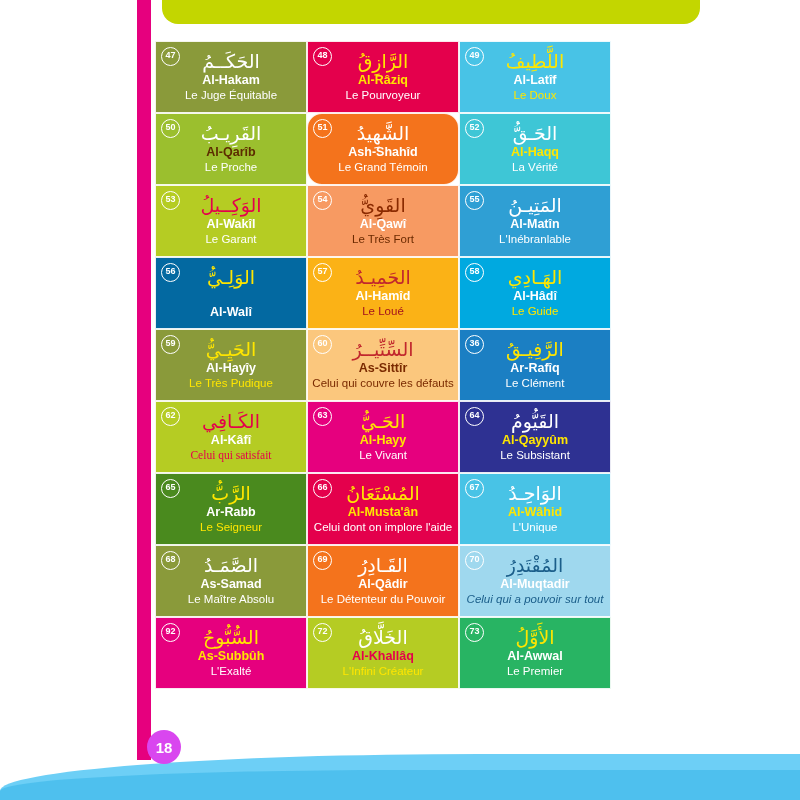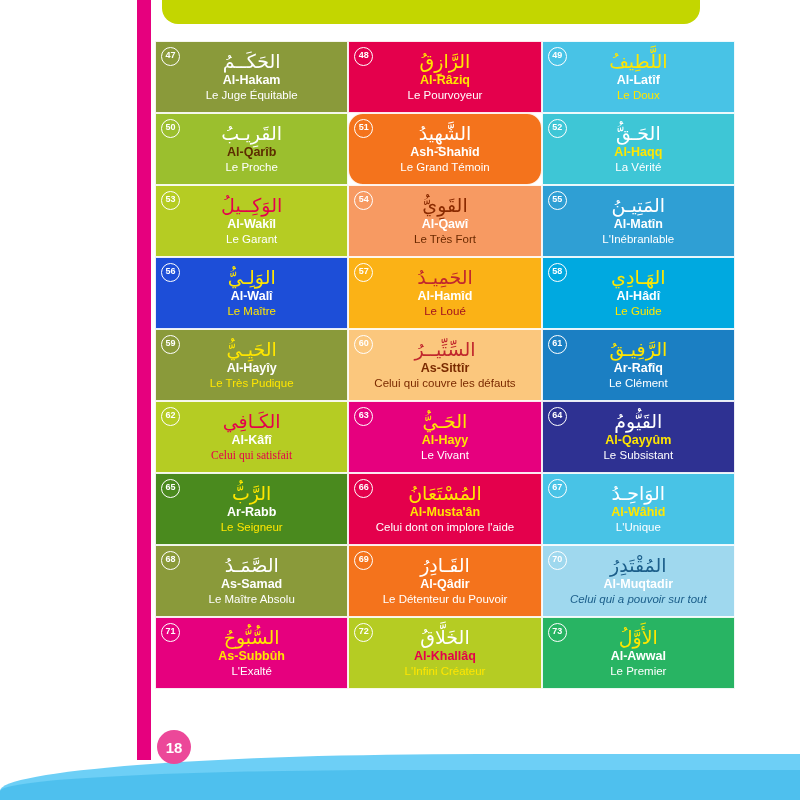--- a/index.html
+++ b/index.html
@@ -53,41 +53,41 @@
     left: 0;
     bottom: 0;
     width: 800px;
     height: 30px;
     background: #35b5e8;
     border-top-left-radius: 50% 70%;
     opacity: .55;
   }
   .page-number {
     position: absolute;
-    left: 157px;
+    left: 147px;
     bottom: 36px;
     width: 34px;
     height: 34px;
     border-radius: 50%;
-    background: #ec4899;
+    background: #d946ef;
     color: #ffffff;
     font-size: 15px;
     font-weight: bold;
     display: flex;
     align-items: center;
     justify-content: center;
     z-index: 5;
   }
 
   
   .grid {
     position: absolute;
     left: 155px;
     top: 41px;
-    width: 580px;
+    width: 456px;
     display: grid;
     grid-template-columns: repeat(3, 1fr);
     grid-auto-rows: 72px;
     gap: 0;
   }
   .cell {
     position: relative;
     box-sizing: border-box;
     padding: 7px 6px 6px 6px;
     display: flex;
@@ -188,21 +188,21 @@
         <div class="arabic" style="color: rgb(138, 42, 0);">القَوِيُّ</div>
         <div class="translit" style="color: rgb(255, 255, 255);">Al-Qawî</div>
         <div class="meaning" style="color: rgb(107, 42, 0);">Le Très Fort</div>
       </div>
       <div class="cell" style="background: rgb(47, 159, 212);">
         <div class="num">55</div>
         <div class="arabic" style="color: rgb(255, 255, 255);">المَتِيـنُ</div>
         <div class="translit" style="color: rgb(255, 255, 255);">Al-Matîn</div>
         <div class="meaning" style="color: rgb(255, 255, 255);">L'Inébranlable</div>
       </div>
-      <div class="cell" style="background: #1d4ed8;">
+      <div class="cell" style="background: #0369a1; gap: 16px;">
         <div class="num">56</div>
         <div class="arabic" style="color: rgb(255, 230, 0);">الوَلِـيُّ</div>
         <div class="translit" style="color: rgb(255, 255, 255);">Al-Walî</div>
         <div class="meaning" style="color: rgb(255, 230, 0);">Le Maître</div>
       </div>
       <div class="cell" style="background: rgb(251, 178, 22);">
         <div class="num">57</div>
         <div class="arabic" style="color: rgb(193, 39, 45);">الحَمِيـدُ</div>
         <div class="translit" style="color: rgb(255, 255, 255);">Al-Hamîd</div>
         <div class="meaning" style="color: rgb(163, 18, 30);">Le Loué</div>
@@ -219,21 +219,21 @@
         <div class="translit" style="color: rgb(255, 255, 255);">Al-Hayîy</div>
         <div class="meaning" style="color: rgb(255, 230, 0);">Le Très Pudique</div>
       </div>
       <div class="cell" style="background: rgb(251, 199, 125);">
         <div class="num">60</div>
         <div class="arabic" style="color: rgb(193, 39, 45);">السِّتِّيــرُ</div>
         <div class="translit" style="color: rgb(122, 42, 0);">As-Sittîr</div>
         <div class="meaning" style="color: rgb(122, 42, 0);">Celui qui couvre les défauts</div>
       </div>
       <div class="cell" style="background: rgb(27, 127, 195);">
-        <div class="num">61</div>
+        <div class="num">36</div>
         <div class="arabic" style="color: rgb(255, 230, 0);">الرَّفِيـقُ</div>
         <div class="translit" style="color: rgb(255, 255, 255);">Ar-Rafîq</div>
         <div class="meaning" style="color: rgb(255, 255, 255);">Le Clément</div>
       </div>
       <div class="cell" style="background: rgb(181, 204, 35);">
         <div class="num">62</div>
         <div class="arabic" style="color: rgb(228, 0, 76);">الكَـافِي</div>
         <div class="translit" style="color: rgb(255, 255, 255);">Al-Kâfî</div>
         <div class="meaning" style="color: rgb(228, 0, 76); font-family: Liberation Serif, serif;">Celui qui satisfait</div>
       </div>
@@ -279,21 +279,21 @@
         <div class="translit" style="color: rgb(255, 255, 255);">Al-Qâdir</div>
         <div class="meaning" style="color: rgb(255, 255, 255);">Le Détenteur du Pouvoir</div>
       </div>
       <div class="cell" style="background: rgb(159, 216, 238);">
         <div class="num">70</div>
         <div class="arabic" style="color: rgb(27, 94, 138);">المُقْتَدِرُ</div>
         <div class="translit" style="color: rgb(255, 255, 255);">Al-Muqtadir</div>
         <div class="meaning" style="color: rgb(27, 94, 138); font-style: italic;">Celui qui a pouvoir sur tout</div>
       </div>
       <div class="cell" style="background: rgb(230, 0, 126);">
-        <div class="num">71</div>
+        <div class="num">92</div>
         <div class="arabic" style="color: rgb(255, 230, 0);">السُّبُّوحُ</div>
         <div class="translit" style="color: rgb(255, 230, 0);">As-Subbûh</div>
         <div class="meaning" style="color: rgb(255, 255, 255);">L'Exalté</div>
       </div>
       <div class="cell" style="background: rgb(181, 204, 35);">
         <div class="num">72</div>
         <div class="arabic" style="color: rgb(255, 255, 255);">الخَلَّاقُ</div>
         <div class="translit" style="color: rgb(228, 0, 76);">Al-Khallâq</div>
         <div class="meaning" style="color: rgb(255, 230, 0);">L'Infini Créateur</div>
       </div>

